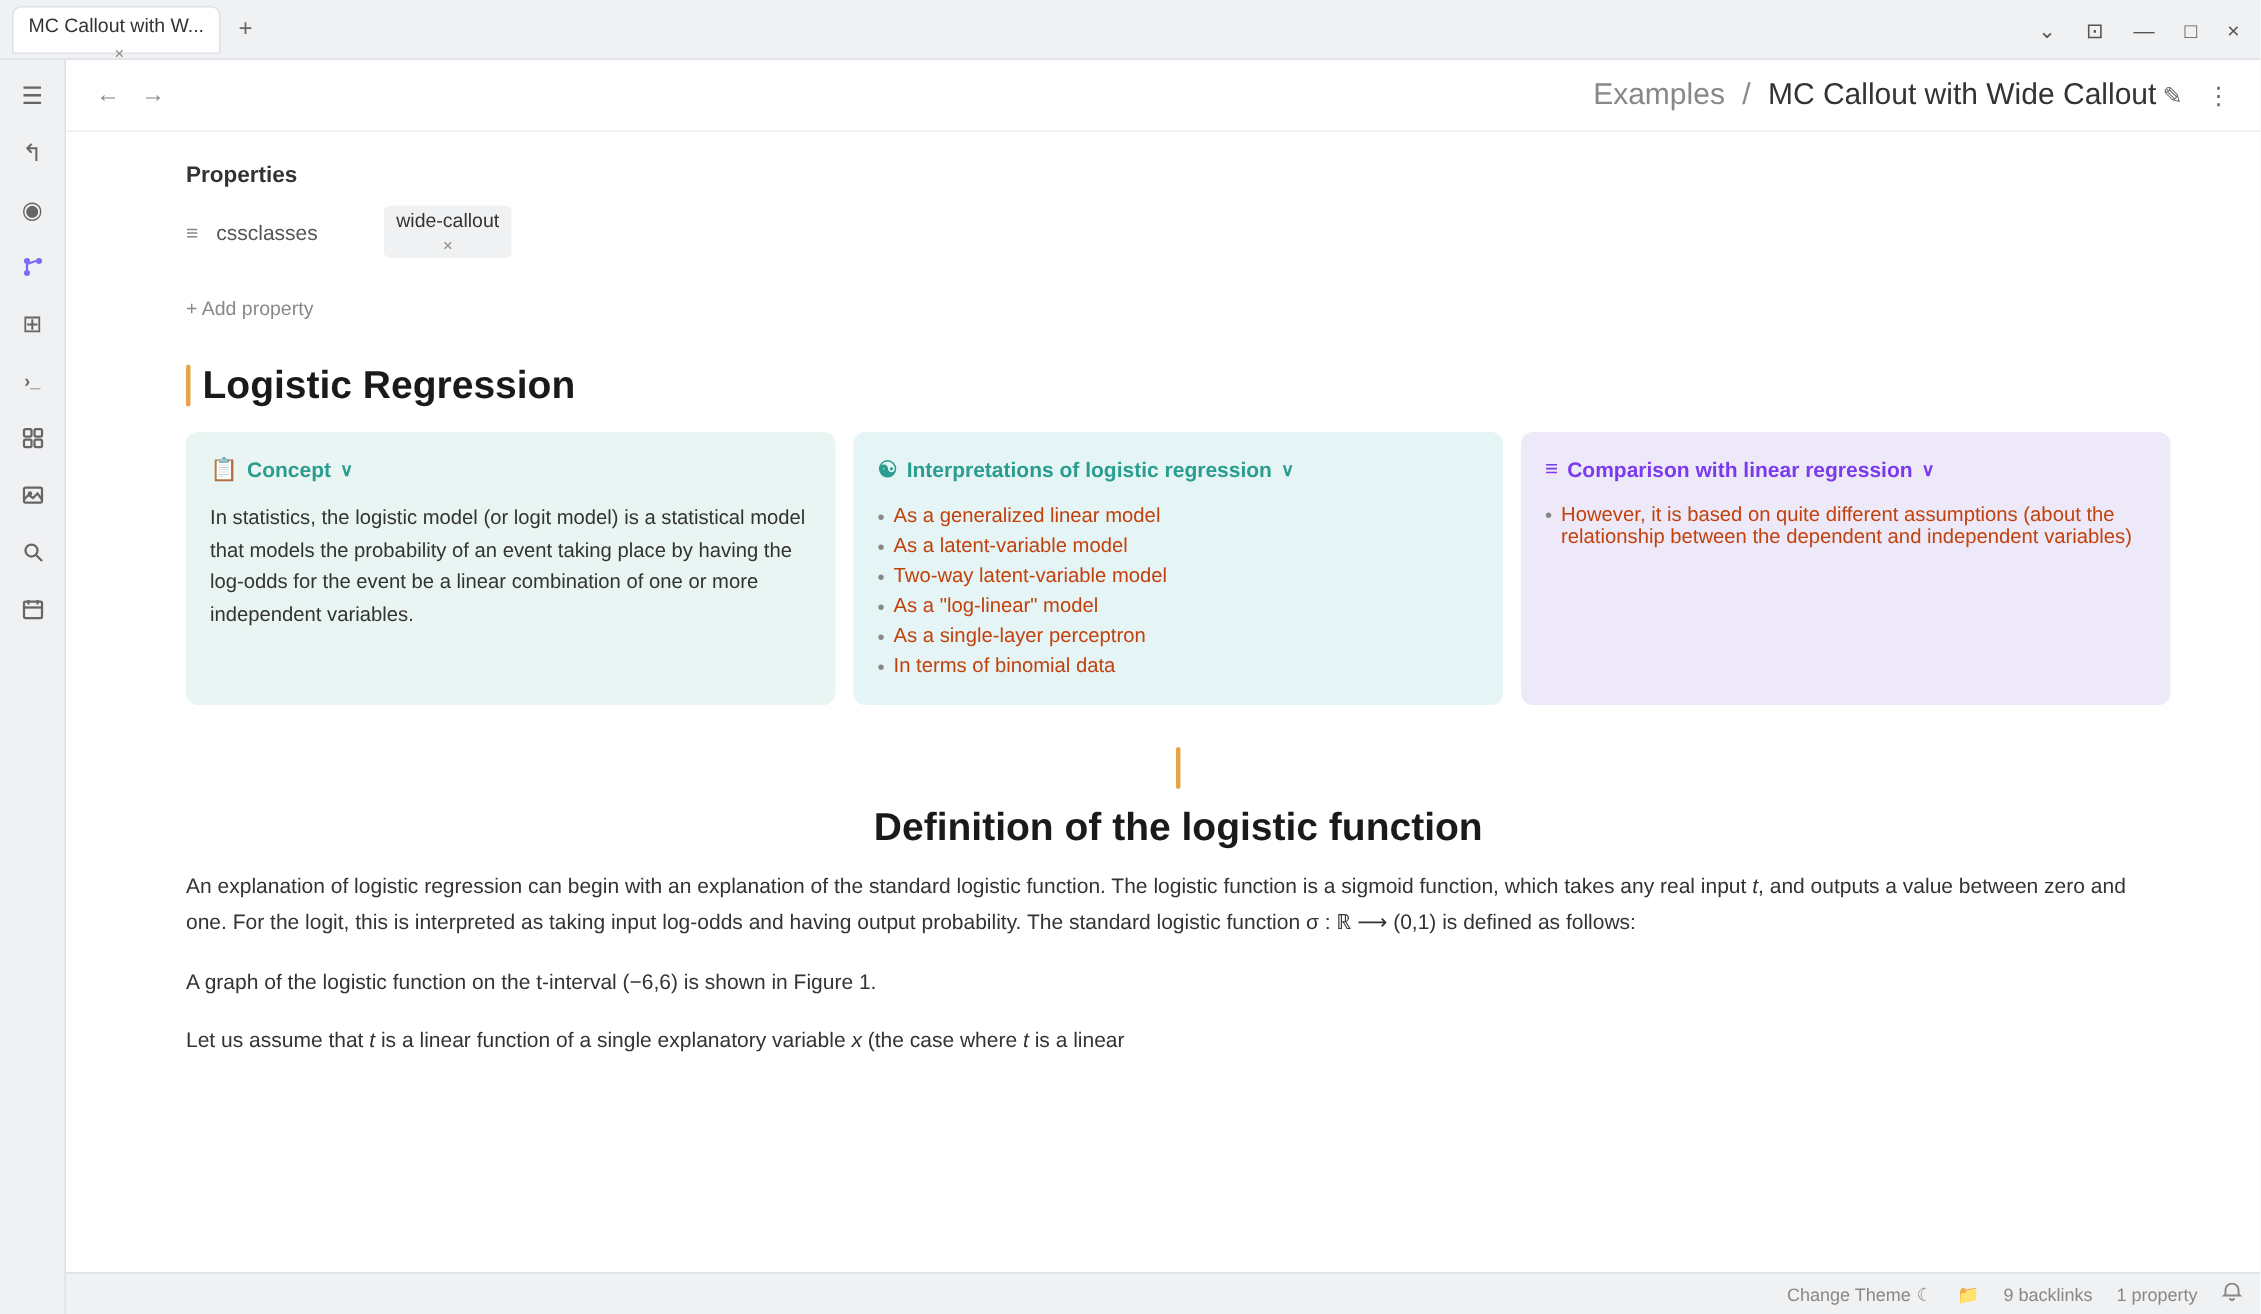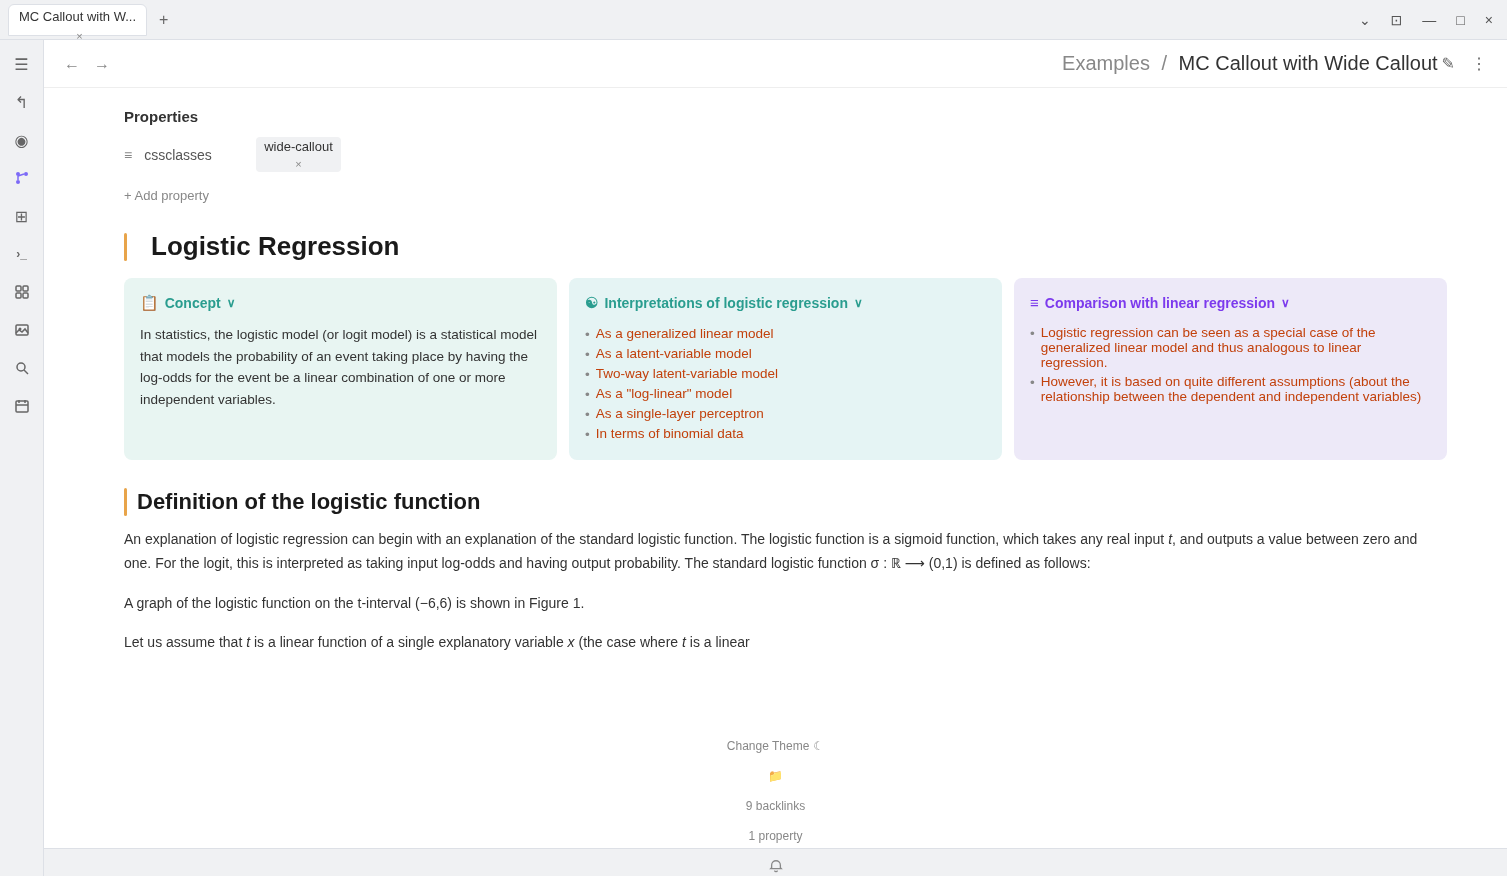--- a/index.html
+++ b/index.html
@@ -59,25 +59,25 @@
     .property-row { display: flex; align-items: center; gap: 12px; margin-bottom: 8px; }
     .property-icon { color: #888; font-size: 14px; }
     .property-name { font-size: 14px; color: #555; min-width: 100px; }
     .property-tag {
       display: inline-flex; align-items: center; gap: 4px;
       background: #f0f1f3; border-radius: 4px; padding: 2px 8px; font-size: 13px; color: #333; flex-direction: column;
     }
     .property-tag-close { color: #888; cursor: pointer; font-size: 11px; }
     .add-property-btn {
       display: flex; align-items: center; gap: 6px; background: none; border: none;
-      cursor: pointer; color: #888; font-size: 13px; padding: 4px 0; margin-top: 12px;
-    }
-
-    
-    .h1 { font-size: 26px; font-weight: 700; color: #1a1a1a; margin: 24px 0 16px; display: flex; align-items: center; gap: 24px; }
+      cursor: pointer; color: #888; font-size: 13px; padding: 4px 0; margin-top: 22px;
+    }
+
+    
+    .h1 { font-size: 26px; font-weight: 700; color: #1a1a1a; margin: 24px 0 16px; display: flex; align-items: center; gap: 8px; }
     .heading-bar { width: 3px; height: 28px; background: #e8a44a; border-radius: 2px; flex-shrink: 0; }
 
     
     .callout-grid { display: grid; grid-template-columns: 1fr 1fr 1fr; gap: 12px; margin-bottom: 28px; }
 
     .callout-card { border-radius: 8px; padding: 16px; }
     .callout-card.green { background: #e8f5f2; }
     .callout-card.teal { background: #e5f4f4; }
     .callout-card.purple { background: #ede9f8; }
 
@@ -87,31 +87,31 @@
     .callout-header.purple-text { color: #7c3aed; }
     .callout-header .chevron { font-size: 12px; }
     .callout-header .icon { font-size: 15px; }
 
     .callout-body { font-size: 13.5px; color: #333; line-height: 1.6; }
     .callout-list { list-style: none; padding: 0; }
     .callout-list li { padding: 2px 0; display: flex; align-items: flex-start; gap: 6px; font-size: 13.5px; color: #c2410c; }
     .callout-list li::before { content: '•'; color: #888; flex-shrink: 0; margin-top: 1px; }
 
     
-    .h2 { font-size: 22px; font-weight: 700; color: #1a1a1a; margin: 24px 0 12px; display: flex; align-items: center; gap: 10px; }
+    .h2 { font-size: 26px; font-weight: 700; color: #1a1a1a; margin: 24px 0 12px; display: flex; align-items: center; gap: 10px; flex-direction: column; }
 
     
     .body-text { font-size: 14px; color: #333; line-height: 1.7; margin-bottom: 16px; }
     .body-text .italic { font-style: italic; }
 
     
     .status-bar {
       height: 28px; background: #f0f1f3; border-top: 1px solid #dde0e6;
       display: flex; align-items: center; padding: 0 12px; gap: 16px;
-      font-size: 12px; color: #888; flex-shrink: 0; justify-content: flex-end; flex-direction: column;
+      font-size: 12px; color: #888; flex-shrink: 0; justify-content: flex-end;
     }
     .status-item { display: flex; align-items: center; gap: 4px; cursor: pointer; }
   </style>
 </head>
 <body>
 
 <div class="title-bar">
   <div class="tab">
     <span>MC Callout with W...</span>
     <span class="tab-close">×</span>
@@ -252,23 +252,20 @@
         </div>
 
         <div class="callout-card purple">
           <div class="callout-header purple-text">
             <span class="icon">≡</span>
             <span>Comparison with linear regression</span>
             <span class="chevron">∨</span>
           </div>
           <ul class="callout-list">
             <li>
-                <span>Logistic regression can be seen as a special case of the generalized linear model and thus analogous to linear regression.</span>
-              </li>
-            <li>
                 <span>However, it is based on quite different assumptions (about the relationship between the dependent and independent variables)</span>
               </li>
           </ul>
         </div>
 
       </div>
 
       <div class="h2">
         <div class="heading-bar"></div>
         <span>Definition of the logistic function</span>

